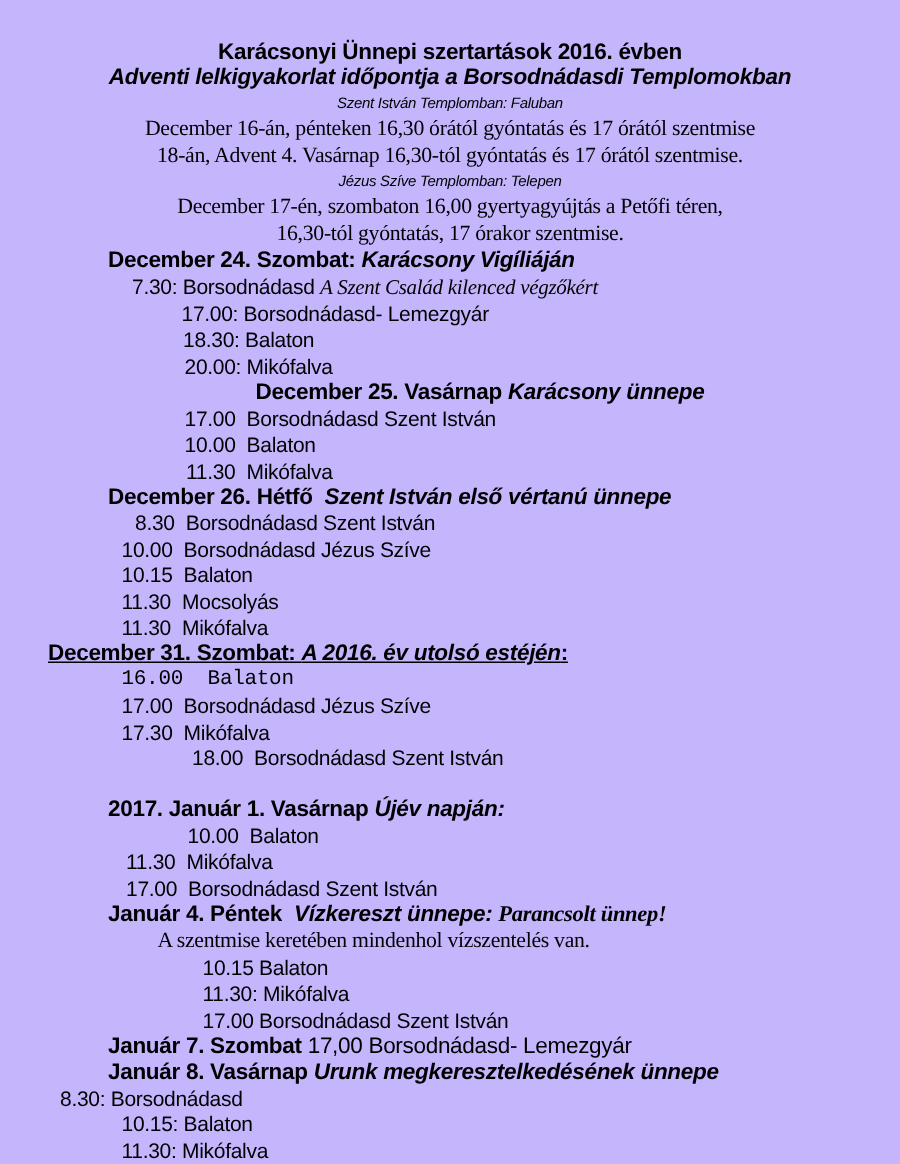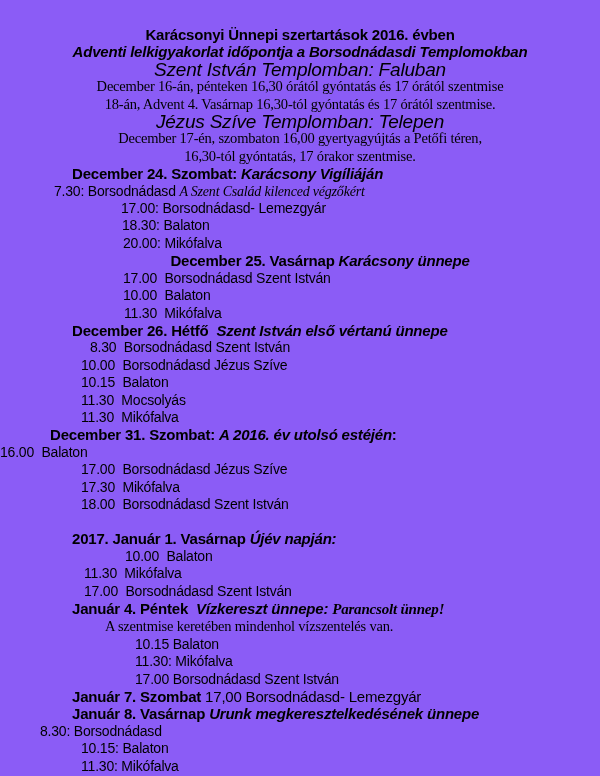--- a/index.html
+++ b/index.html
@@ -13,32 +13,32 @@
     height: 776px;
     overflow: hidden;
     font-family: "Liberation Sans", sans-serif;
     color: #000000;
   }
   .page {
     width: 600px;
     height: 776px;
     box-sizing: border-box;
     padding-top: 26px;
-    background: #8b5cf6;
+    background: #c4b5fd;
   }
   .line {
     line-height: 17.4px;
     font-size: 14px;
     white-space: pre;
     letter-spacing: -0.2px;
   }
   .line.center { text-align: center; }
   .line.title   { font-size: 15px; }
   .line.heading { font-size: 15px; }
-  .line.subhead { font-size: 19px; }
+  .line.subhead { font-size: 10px; }
   .line.serifln { font-size: 14.5px; }
   
   .f-b  { font-weight: bold; }
   .f-bi { font-weight: bold; font-style: italic; }
   .f-r  { }
   .f-i  { font-style: italic; }
   .f-s  { font-family: "Liberation Serif", serif; }
   .f-si { font-family: "Liberation Serif", serif; font-style: italic; }
   .f-sbi{ font-family: "Liberation Serif", serif; font-style: italic; font-weight: bold; }
 </style>
@@ -48,39 +48,39 @@
 <div class="page">
     <div class="line title center"><span class="f-b">Karácsonyi Ünnepi szertartások 2016. évben</span></div>
     <div class="line title center"><span class="f-bi">Adventi lelkigyakorlat időpontja a Borsodnádasdi Templomokban</span></div>
     <div class="line subhead center"><span class="f-i">Szent István Templomban: Faluban</span></div>
     <div class="line serifln center"><span class="f-s">December 16-án, pénteken 16,30 órától gyóntatás és 17 órától szentmise</span></div>
     <div class="line serifln center"><span class="f-s">18-án, Advent 4. Vasárnap 16,30-tól gyóntatás és 17 órától szentmise.</span></div>
     <div class="line subhead center"><span class="f-i">Jézus Szíve Templomban: Telepen</span></div>
     <div class="line serifln center"><span class="f-s">December 17-én, szombaton 16,00 gyertyagyújtás a Petőfi téren,</span></div>
     <div class="line serifln center"><span class="f-s">16,30-tól gyóntatás, 17 órakor szentmise.</span></div>
     <div class="line heading" style="padding-left: 72px;"><span class="f-b">December 24. Szombat: </span><span class="f-bi">Karácsony Vigíliáján</span></div>
-    <div class="line body" style="padding-left: 54px;"><span class="f-r">7.30: Borsodnádasd </span><span class="f-si">A Szent Család kilenced végzőkért</span></div>
+    <div class="line body" style="padding-left: 88px;"><span class="f-r">7.30: Borsodnádasd </span><span class="f-si">A Szent Család kilenced végzőkért</span></div>
     <div class="line body" style="padding-left: 121px;"><span class="f-r">17.00: Borsodnádasd- Lemezgyár</span></div>
     <div class="line body" style="padding-left: 122px;"><span class="f-r">18.30: Balaton</span></div>
     <div class="line body" style="padding-left: 123px;"><span class="f-r">20.00: Mikófalva</span></div>
     <div class="line heading" style="padding-left: 40px; text-align: center;"><span class="f-b">December 25. Vasárnap </span><span class="f-bi">Karácsony ünnepe</span></div>
     <div class="line body" style="padding-left: 123px;"><span class="f-r">17.00  Borsodnádasd Szent István</span></div>
     <div class="line body" style="padding-left: 123px;"><span class="f-r">10.00  Balaton</span></div>
     <div class="line body" style="padding-left: 124px;"><span class="f-r">11.30  Mikófalva</span></div>
     <div class="line heading" style="padding-left: 72px;"><span class="f-b">December 26. Hétfő  </span><span class="f-bi">Szent István első vértanú ünnepe</span></div>
     <div class="line body" style="padding-left: 90px;"><span class="f-r">8.30  Borsodnádasd Szent István</span></div>
     <div class="line body" style="padding-left: 81px;"><span class="f-r">10.00  Borsodnádasd Jézus Szíve</span></div>
     <div class="line body" style="padding-left: 81px;"><span class="f-r">10.15  Balaton</span></div>
     <div class="line body" style="padding-left: 81px;"><span class="f-r">11.30  Mocsolyás</span></div>
     <div class="line body" style="padding-left: 81px;"><span class="f-r">11.30  Mikófalva</span></div>
-    <div class="line heading" style="padding-left: 50px;"><span class="f-b">December 31. Szombat: </span><span class="f-bi">A 2016. év utolsó estéjén</span><span class="f-b">:</span></div>
-    <div class="line body" style=""><span class="f-r">16.00  Balaton</span></div>
+    <div class="line heading" style="padding-left: 32px; text-decoration: underline;"><span class="f-b">December 31. Szombat: </span><span class="f-bi">A 2016. év utolsó estéjén</span><span class="f-b">:</span></div>
+    <div class="line body" style="padding-left: 81px; font-family: Liberation Mono, monospace;"><span class="f-r">16.00  Balaton</span></div>
     <div class="line body" style="padding-left: 81px;"><span class="f-r">17.00  Borsodnádasd Jézus Szíve</span></div>
     <div class="line body" style="padding-left: 81px;"><span class="f-r">17.30  Mikófalva</span></div>
-    <div class="line body" style="padding-left: 81px;"><span class="f-r">18.00  Borsodnádasd Szent István</span></div>
+    <div class="line body" style="padding-left: 81px; margin-left: 47px;"><span class="f-r">18.00  Borsodnádasd Szent István</span></div>
     <div class="line heading" style="padding-left: 72px; margin-top: 17px;"><span class="f-b">2017. Január 1. Vasárnap </span><span class="f-bi">Újév napján:</span></div>
     <div class="line body" style="padding-left: 125px;"><span class="f-r">10.00  Balaton</span></div>
     <div class="line body" style="padding-left: 84px;"><span class="f-r">11.30  Mikófalva</span></div>
     <div class="line body" style="padding-left: 84px;"><span class="f-r">17.00  Borsodnádasd Szent István</span></div>
     <div class="line heading" style="padding-left: 72px;"><span class="f-b">Január 4. Péntek  </span><span class="f-bi">Vízkereszt ünnepe: </span><span class="f-sbi">Parancsolt ünnep!</span></div>
     <div class="line serifln" style="padding-left: 105px;"><span class="f-s">A szentmise keretében mindenhol vízszentelés van.</span></div>
     <div class="line body" style="padding-left: 135px;"><span class="f-r">10.15 Balaton</span></div>
     <div class="line body" style="padding-left: 135px;"><span class="f-r">11.30: Mikófalva</span></div>
     <div class="line body" style="padding-left: 135px;"><span class="f-r">17.00 Borsodnádasd Szent István</span></div>
     <div class="line heading" style="padding-left: 72px;"><span class="f-b">Január 7. Szombat </span><span class="f-r">17,00 Borsodnádasd- Lemezgyár</span></div>

